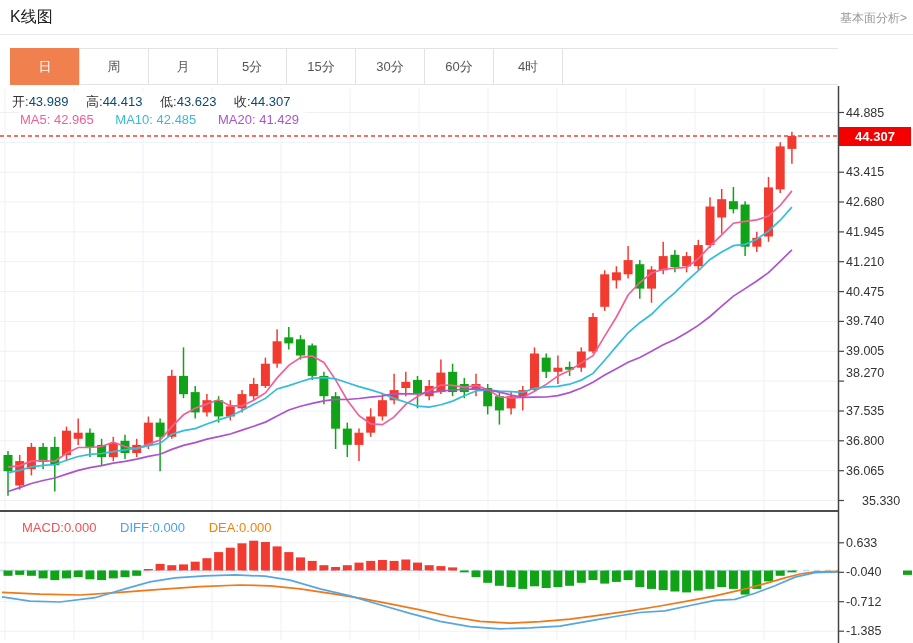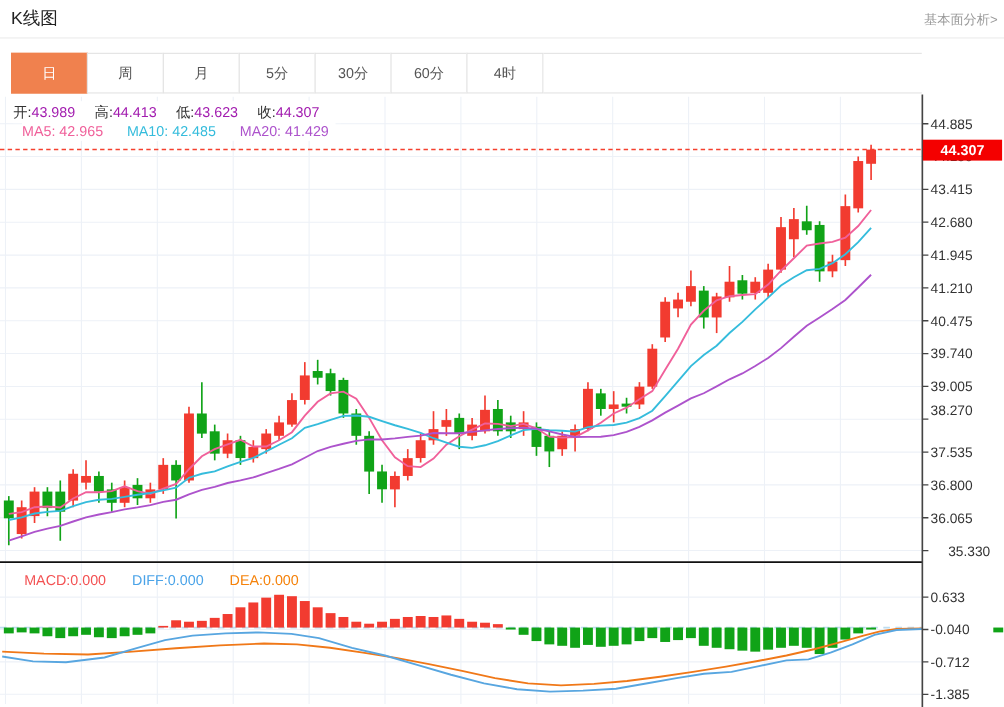--- a/index.html
+++ b/index.html
@@ -15,21 +15,21 @@
        display:flex;align-items:center;justify-content:center;font-size:13px;color:#555;
        background:#fff;cursor:pointer;}
   .tab:first-child{margin-left:0;}
   .tab.active{background:#f0814e;border-color:#f0814e;color:#fff;}
   .tab-filler{flex:1;box-sizing:border-box;border-top:1px solid #e3e3e3;border-bottom:1px solid #e3e3e3;}
   
   #chart-svg{position:absolute;left:0;top:0;}
   
   .ohlc-row{position:absolute;left:12px;top:92px;font-size:13px;background:#fff;padding:1px 6px 1px 0;white-space:nowrap;}
   .ohlc-row .lbl{color:#333;}
-  .ohlc-row .val{color:#a21caf;margin-right:14px;}
+  .ohlc-row .val{color:#0c4a6e;margin-right:14px;}
   .ma-row{position:absolute;left:20px;top:111px;font-size:13px;background:#fff;padding:1px 6px 1px 0;white-space:nowrap;}
   .ma5{color:#f0609a;margin-right:18px;}
   .ma10{color:#35bcdc;margin-right:18px;}
   .ma20{color:#ad53cc;}
   .macd-row{position:absolute;left:22px;top:520px;font-size:13px;white-space:nowrap;}
   .macd-v{color:#f35152;margin-right:20px;}
   .diff-v{color:#4aa3e8;margin-right:20px;}
   .dea-v{color:#f5820a;}
   
   .ytick{position:absolute;left:846px;font-size:12.5px;color:#333;line-height:14px;}
@@ -43,20 +43,21 @@
 
   <div class="hdr-title">K线图</div>
   <div class="hdr-link">基本面分析&gt;</div>
   <div class="hdr-divider"></div>
 
   <div class="tabstrip" id="tabstrip">
       <div class="tab active">日</div>
       <div class="tab">周</div>
       <div class="tab">月</div>
       <div class="tab">5分</div>
+      <div class="tab">15分</div>
       <div class="tab">30分</div>
       <div class="tab">60分</div>
       <div class="tab">4时</div>
       <div class="tab-filler"></div>
     </div>
 
   <svg id="chart-svg" width="913" height="643">
       <g>
         <line x1="5" y1="88" x2="5" y2="510" stroke="#edf1f7" stroke-width="1"></line>
         <line x1="5" y1="512" x2="5" y2="640" stroke="#edf1f7" stroke-width="1"></line>

